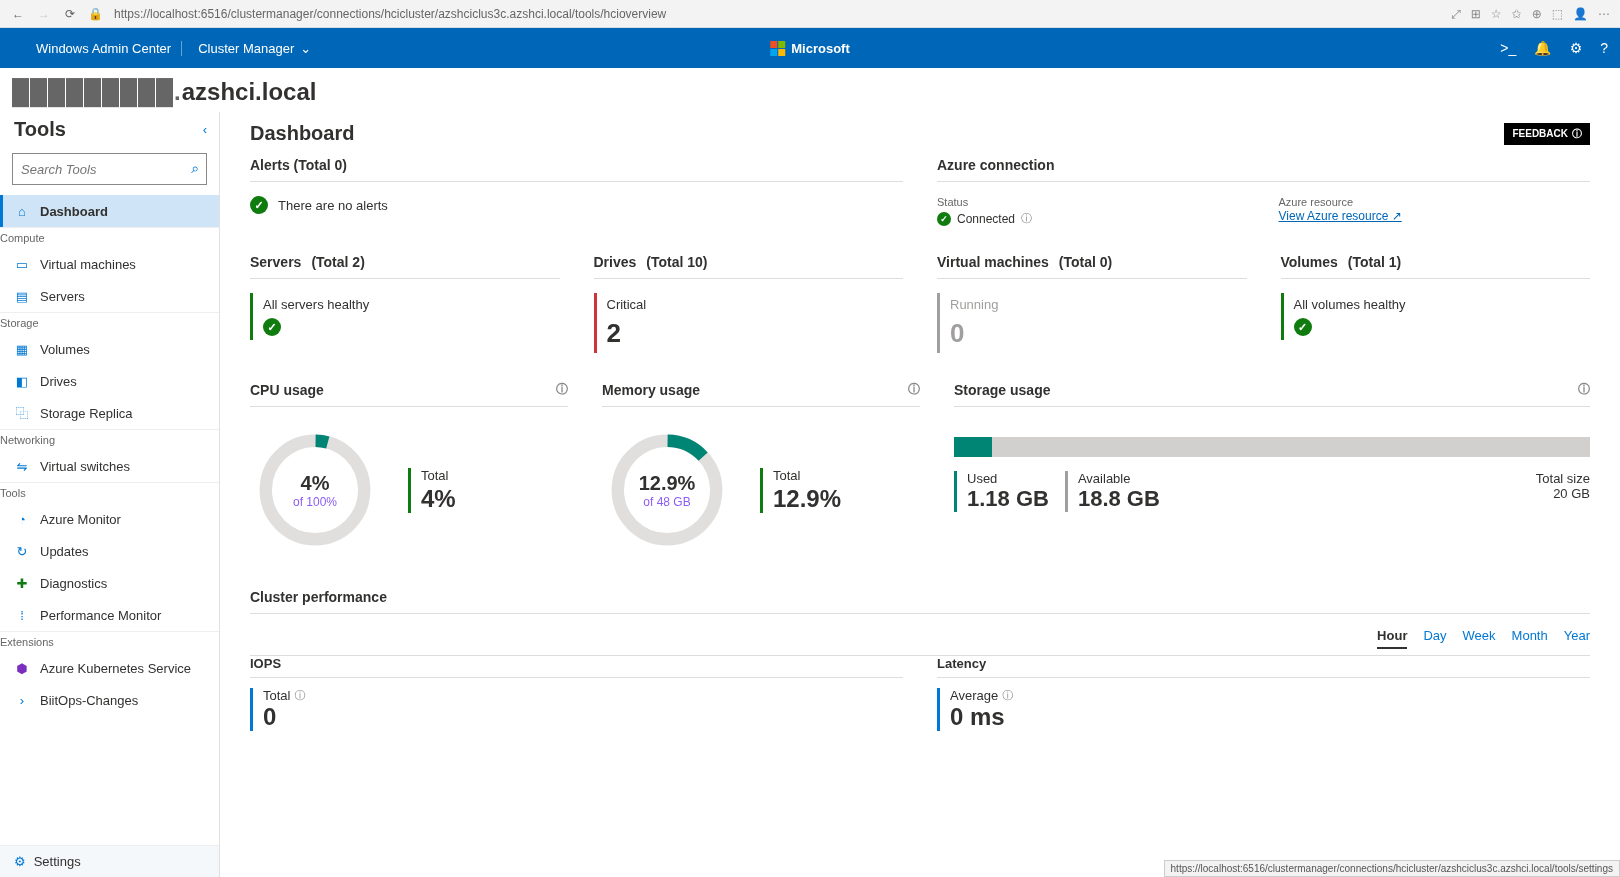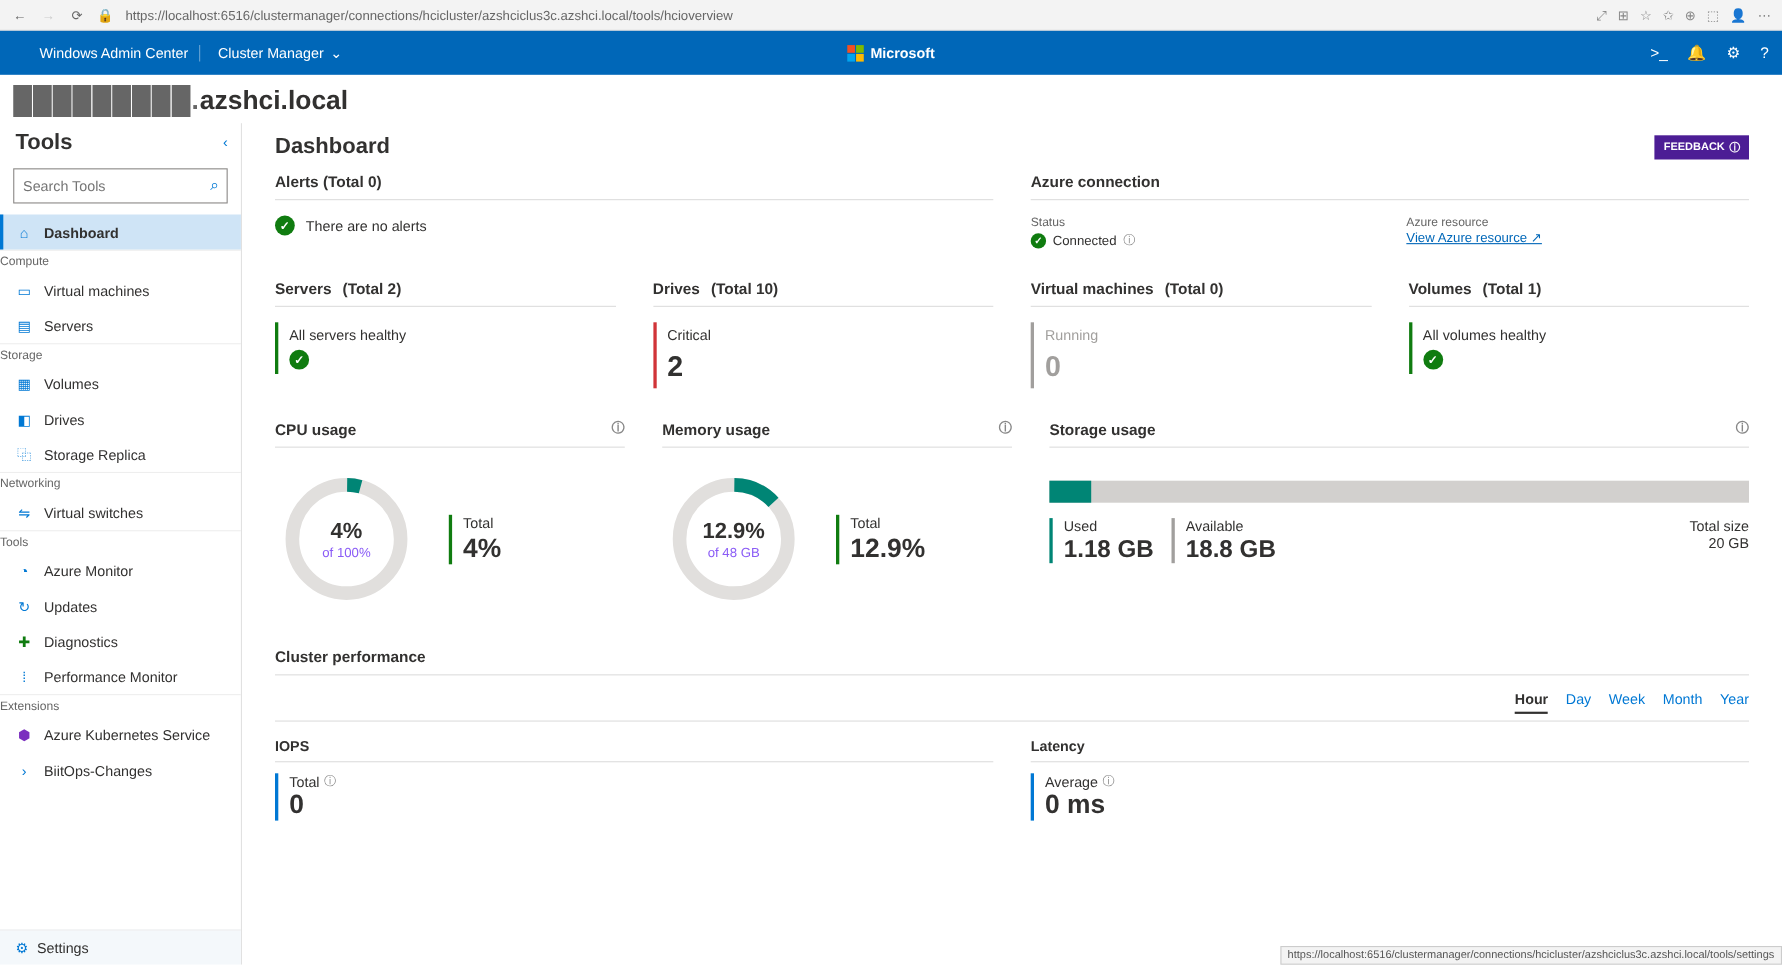--- a/index.html
+++ b/index.html
@@ -30,34 +30,34 @@
   
   .cluster-name { font-size:24px; font-weight:600; padding:10px 12px 6px 12px; }
 
   
   .body { flex:1; display:flex; min-height:0; }
   .sidebar { width:220px; border-right:1px solid #e1e1e1; display:flex; flex-direction:column; }
   .sidebar-head { display:flex; align-items:center; justify-content:space-between; padding:6px 12px 6px 14px; }
   .sidebar-head h2 { font-size:20px; font-weight:600; }
   .sidebar-head .chev { color:#0078d4; cursor:pointer; }
   .searchbox { margin:6px 12px 10px; position:relative; }
-  .searchbox input { width:100%; height:32px; border:1px solid #8a8886; padding:0 47px 0 8px; font-size:13px; color:#701a75; }
+  .searchbox input { width:100%; height:32px; border:1px solid #8a8886; padding:0 47px 0 8px; font-size:13px; color:#701a75;font-style:italic; }
   .searchbox .sicon { position:absolute; right:8px; top:7px; color:#0078d4; font-size:14px; }
   .nav-item { display:flex; align-items:center; gap:10px; height:32px; padding:0 14px; cursor:pointer; font-size:13px; }
   .nav-item.active { background:#cfe4f6; border-left:3px solid #0078d4; padding-left:11px; font-weight:600; }
   .nav-item .nicon { width:16px; height:16px; display:inline-flex; align-items:center; justify-content:center; color:#0078d4; font-size:13px; }
   .nav-group { text-align:left; color:#666; font-size:11px; padding:4px 0; border-top:1px solid #eee; }
   .sidebar .spacer { flex:1; }
   .sidebar-footer { border-top:1px solid #eee; padding:8px 14px; display:flex; align-items:center; gap:8px; cursor:pointer; background:#f4f8fb; }
 
   
   .main { flex:1; overflow:auto; padding:10px 30px 20px 30px; position:relative; }
   .page-head { display:flex; align-items:center; justify-content:space-between; margin-bottom:12px; }
   .page-head h1 { font-size:20px; font-weight:600; }
-  .feedback-btn { background:#4c1d95; color:#fff; font-size:10px; font-weight:600; padding:4px 8px; border:none; cursor:pointer; display:flex; align-items:center; gap:4px; }
+  .feedback-btn { background:#000000; color:#fff; font-size:10px; font-weight:600; padding:4px 8px; border:none; cursor:pointer; display:flex; align-items:center; gap:4px; }
 
   .row { display:flex; gap:34px; margin-bottom:28px; }
   .card { flex:1; }
   .card-title { font-size:14px; font-weight:600; padding-bottom:8px; border-bottom:1px solid #ddd; margin-bottom:14px; display:flex; align-items:center; gap:6px; }
   .subgrid { display:grid; grid-template-columns:1fr 1fr; gap:30px; }
   .subgrid .sub-label { font-size:11px; color:#666; }
   .check-circle { width:18px; height:18px; border-radius:50%; background:#107c10; color:#fff; display:inline-flex; align-items:center; justify-content:center; font-size:11px; font-weight:bold; }
   .check-circle.sm { width:14px; height:14px; font-size:9px; }
   .link { color:#0067b8; cursor:pointer; text-decoration:underline; font-size:12px; }
 
@@ -91,21 +91,21 @@
   .storage-bar .fill { position:absolute; left:0; top:0; bottom:0; background:#008575; }
   .storage-cols { display:flex; gap:16px; }
   .storage-cols .col { border-left:3px solid #a19f9d; padding-left:10px; }
   .storage-cols .col.green { border-left-color:#008575; }
   .storage-cols .col .lbl { font-size:13px; }
   .storage-cols .col .val { font-size:22px; font-weight:600; }
   .storage-cols .totcol { margin-left:auto; text-align:right; }
 
   
   .perf-title { font-size:14px; font-weight:600; padding-bottom:8px; border-bottom:1px solid #ddd; margin-bottom:14px; }
-  .time-tabs { display:flex; gap:16px; justify-content:flex-end; border-bottom:1px solid #ddd; padding-bottom:6px; margin-bottom:15px; }
+  .time-tabs { display:flex; gap:16px; justify-content:flex-end; border-bottom:1px solid #ddd; padding-bottom:6px; margin-bottom:0; }
   .time-tabs .tab { color:#0078d4; cursor:pointer; font-size:13px; padding-bottom:4px; }
   .time-tabs .tab.active { color:#323130; font-weight:600; border-bottom:2px solid #323130; }
   .perf-row { display:flex; gap:34px; }
   .perf-card { flex:1; }
   .perf-card .hdr { font-size:13px; font-weight:600; padding-bottom:6px; border-bottom:1px solid #ddd; margin-bottom:10px; }
   .perf-bar { border-left:3px solid #0078d4; padding-left:10px; }
   .perf-bar .lbl { font-size:13px; display:flex; gap:4px; align-items:center; }
   .perf-bar .val { font-size:24px; font-weight:600; }
 
   .status-url { position:fixed; right:0; bottom:0; background:#f3f3f3; color:#555; font-size:10px; padding:2px 6px; border:1px solid #ccc; }

